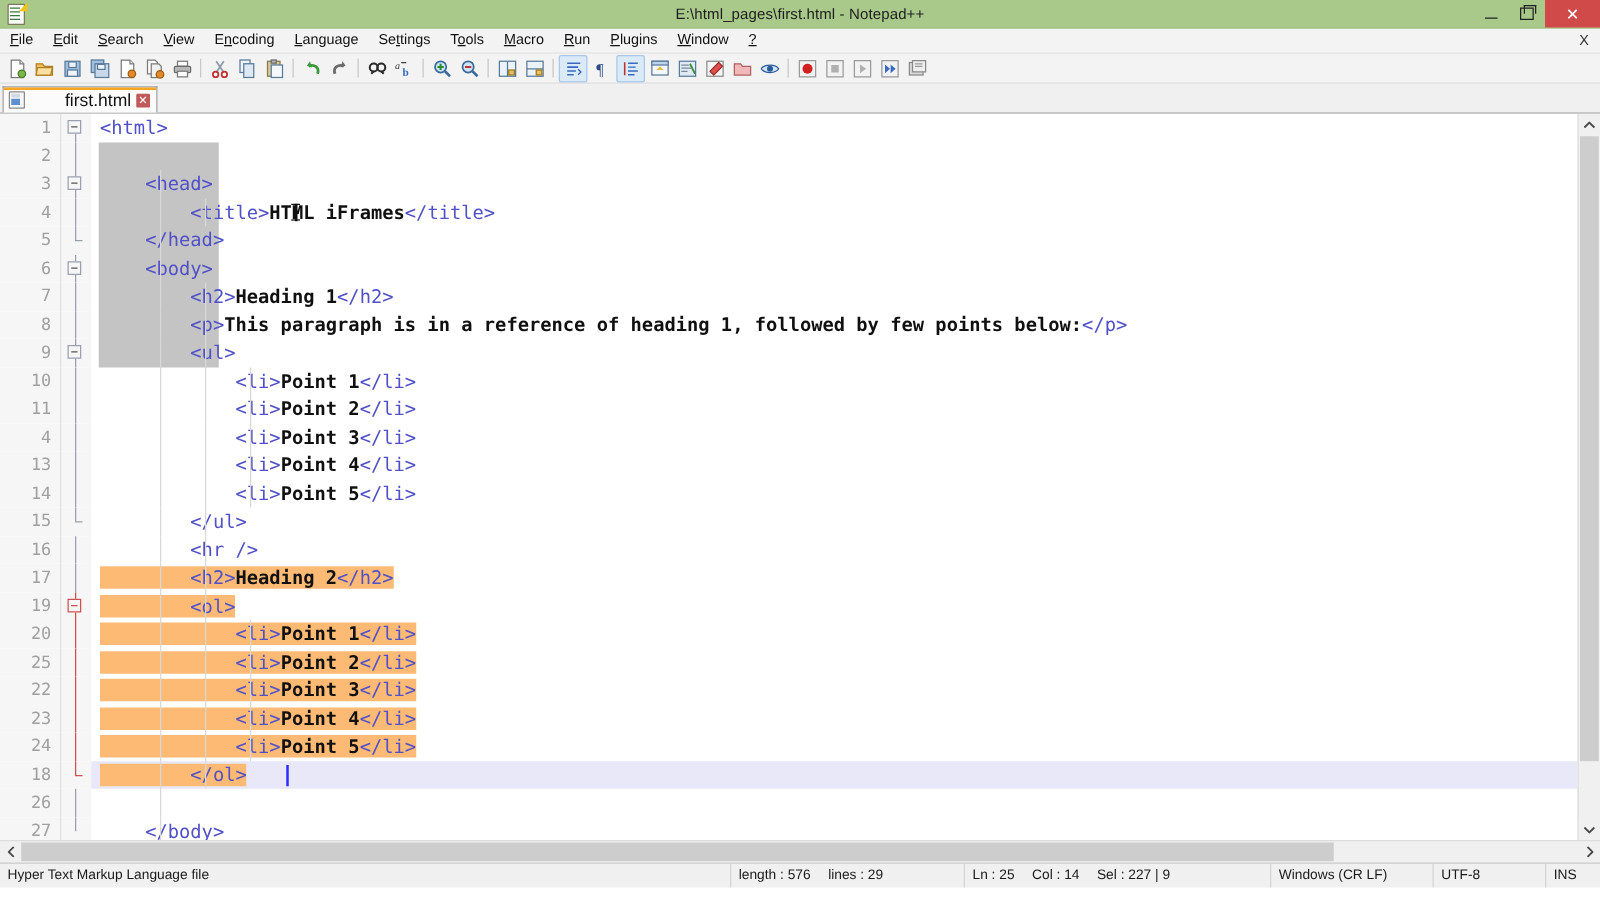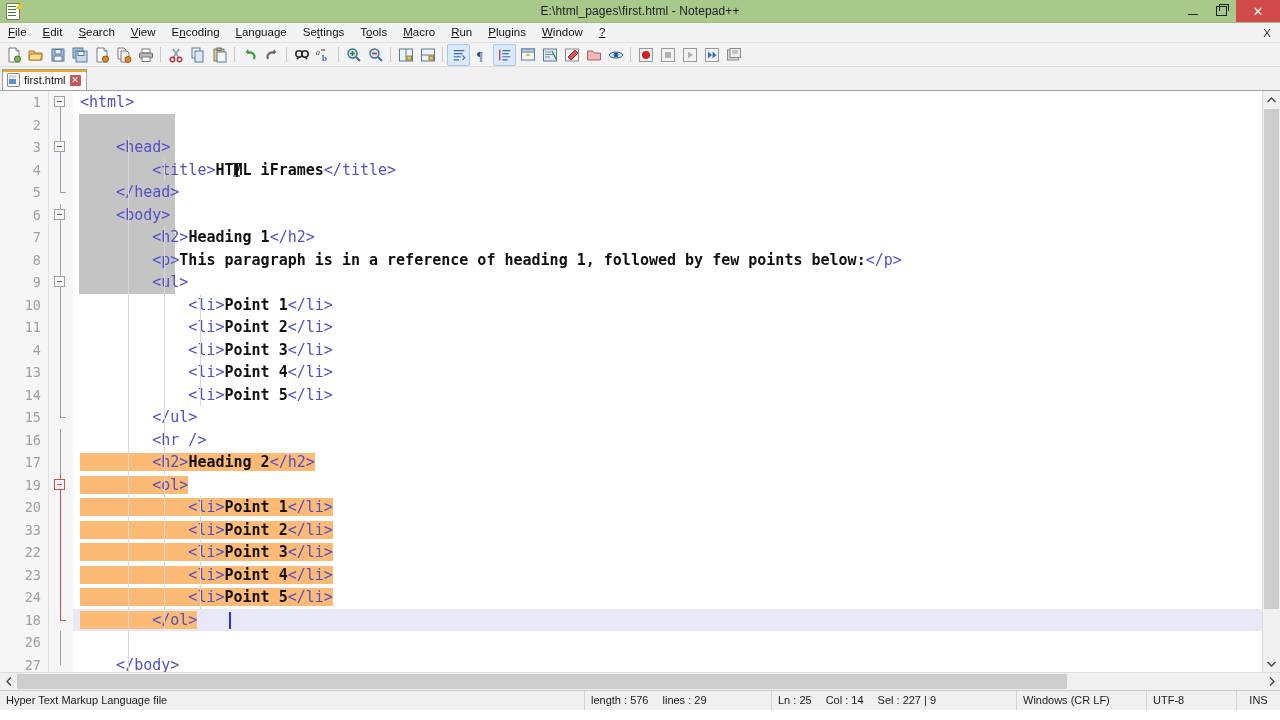--- a/index.html
+++ b/index.html
@@ -83,21 +83,21 @@
   }
   .tab .ficon{
     width:11px;height:12px;background:#f7f7f7;border:1px solid #8a8a8a;position:relative;border-radius:1px;
   }
   .tab .ficon:after{
     content:"";position:absolute;left:1px;top:5px;width:7px;height:5px;background:#5b8fd0;
   }
   .tab .ficon:before{
     content:"";position:absolute;left:1px;top:1px;width:7px;height:3px;background:#cfd8e3;
   }
-  .tab .tname{font-size:11px;color:#111;}
+  .tab .tname{font-size:14px;color:#111;margin-left:28px;}
   .tab .tclose{
     width:11px;height:11px;background:#c05a5a;color:#fff;font-size:9px;line-height:11px;
     text-align:center;border-radius:1px;font-family:"Liberation Sans",sans-serif;
   }
 
   
   .editor{flex:1 1 auto;display:flex;position:relative;background:#ffffff;overflow:hidden;}
   .code-area{
     flex:1 1 auto;position:relative;overflow:hidden;background:#ffffff;
   }
@@ -174,21 +174,21 @@
   .statusbar{
     height:19px;flex:0 0 19px;background:#f0f0f0;border-top:1px solid #c9c9c9;
     display:flex;align-items:center;font-size:11px;color:#1a1a1a;
   }
   .sb{padding:0 6px;height:19px;line-height:19px;border-right:1px solid #d4d4d4;box-sizing:border-box;white-space:nowrap;}
   .sb.s1{width:585px;flex:0 0 585px;}
   .sb.s2{width:187px;flex:0 0 187px;}
   .sb.s3{width:245px;flex:0 0 245px;}
   .sb.s4{width:130px;flex:0 0 130px;}
   .sb.s5{width:90px;flex:0 0 90px;}
-  .sb.s6{flex:1 1 auto;border-right:none;text-align:center;}
+  .sb.s6{flex:1 1 auto;border-right:none;}
   .sb .gap{display:inline-block;width:14px;}
 </style>
 </head>
 <body>
 
 <div class="app">
 
   <div class="titlebar">
     <div class="tb-icon">
       <span class="pad"></span>
@@ -616,21 +616,21 @@
         </div>
 
         <div class="row">
           <div class="ln">20</div>
           <div class="foldcol">
               <span class="redline"></span>
             </div>
           <div class="codecell"><span class="indentguide" style="left:55px;"></span><span class="indentguide" style="left:91px;"></span><span class="indentguide" style="left:127px;"></span><span class="sel"><span class="tag">            &lt;li&gt;</span><span class="txt">Point 1</span><span class="tag">&lt;/li&gt;</span></span></div>
         </div>
         <div class="row">
-          <div class="ln">33</div>
+          <div class="ln">25</div>
           <div class="foldcol">
               <span class="redline"></span>
             </div>
           <div class="codecell"><span class="indentguide" style="left:55px;"></span><span class="indentguide" style="left:91px;"></span><span class="indentguide" style="left:127px;"></span><span class="sel"><span class="tag">            &lt;li&gt;</span><span class="txt">Point 2</span><span class="tag">&lt;/li&gt;</span></span></div>
         </div>
         <div class="row">
           <div class="ln">22</div>
           <div class="foldcol">
               <span class="redline"></span>
             </div>

